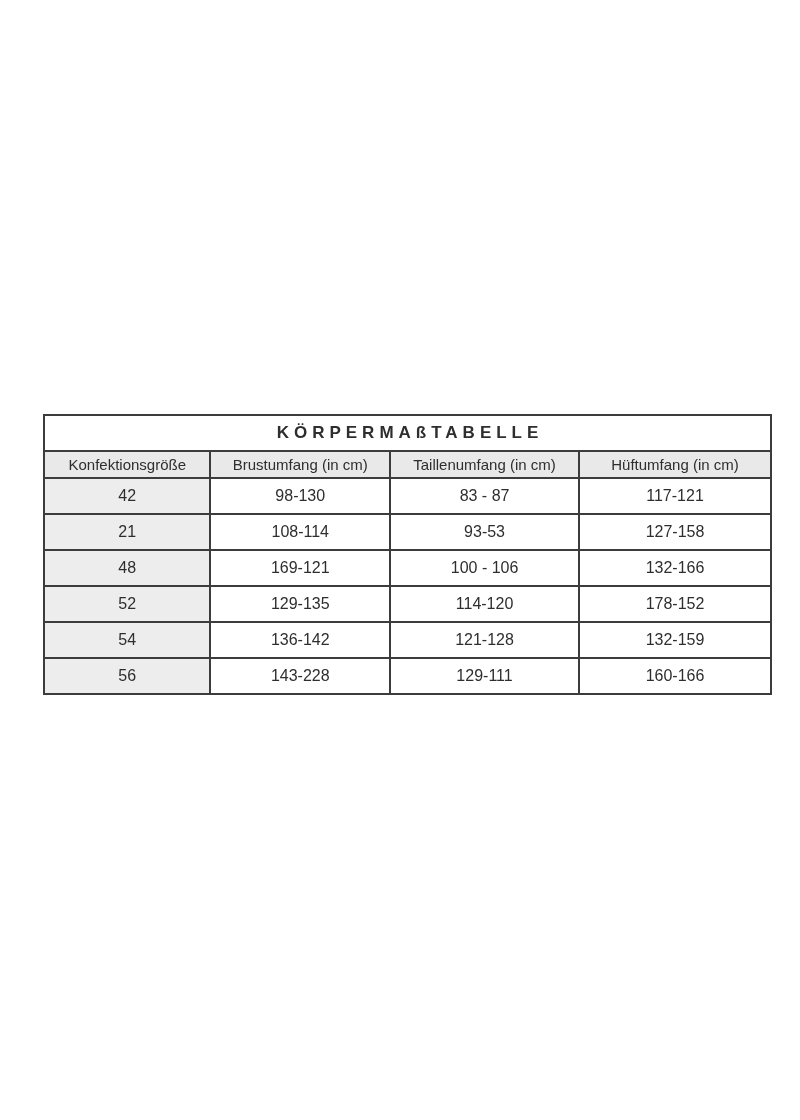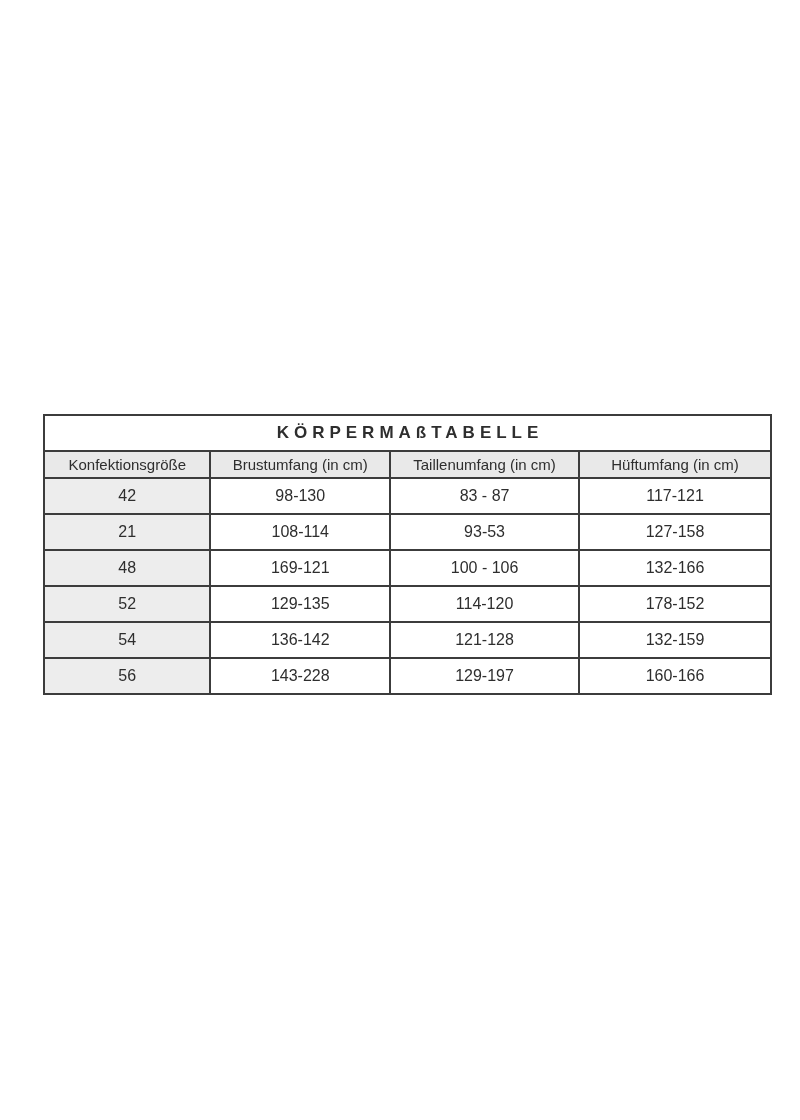--- a/index.html
+++ b/index.html
@@ -116,18 +116,18 @@
         </tr>
         <tr>
           <td class="size-col">54</td>
           <td>136-142</td>
           <td>121-128</td>
           <td>132-159</td>
         </tr>
         <tr>
           <td class="size-col">56</td>
           <td>143-228</td>
-          <td>129-197</td>
+          <td>129-111</td>
           <td>160-166</td>
         </tr>
       </tbody>
   </table>
 </div>
 
 </body></html>

